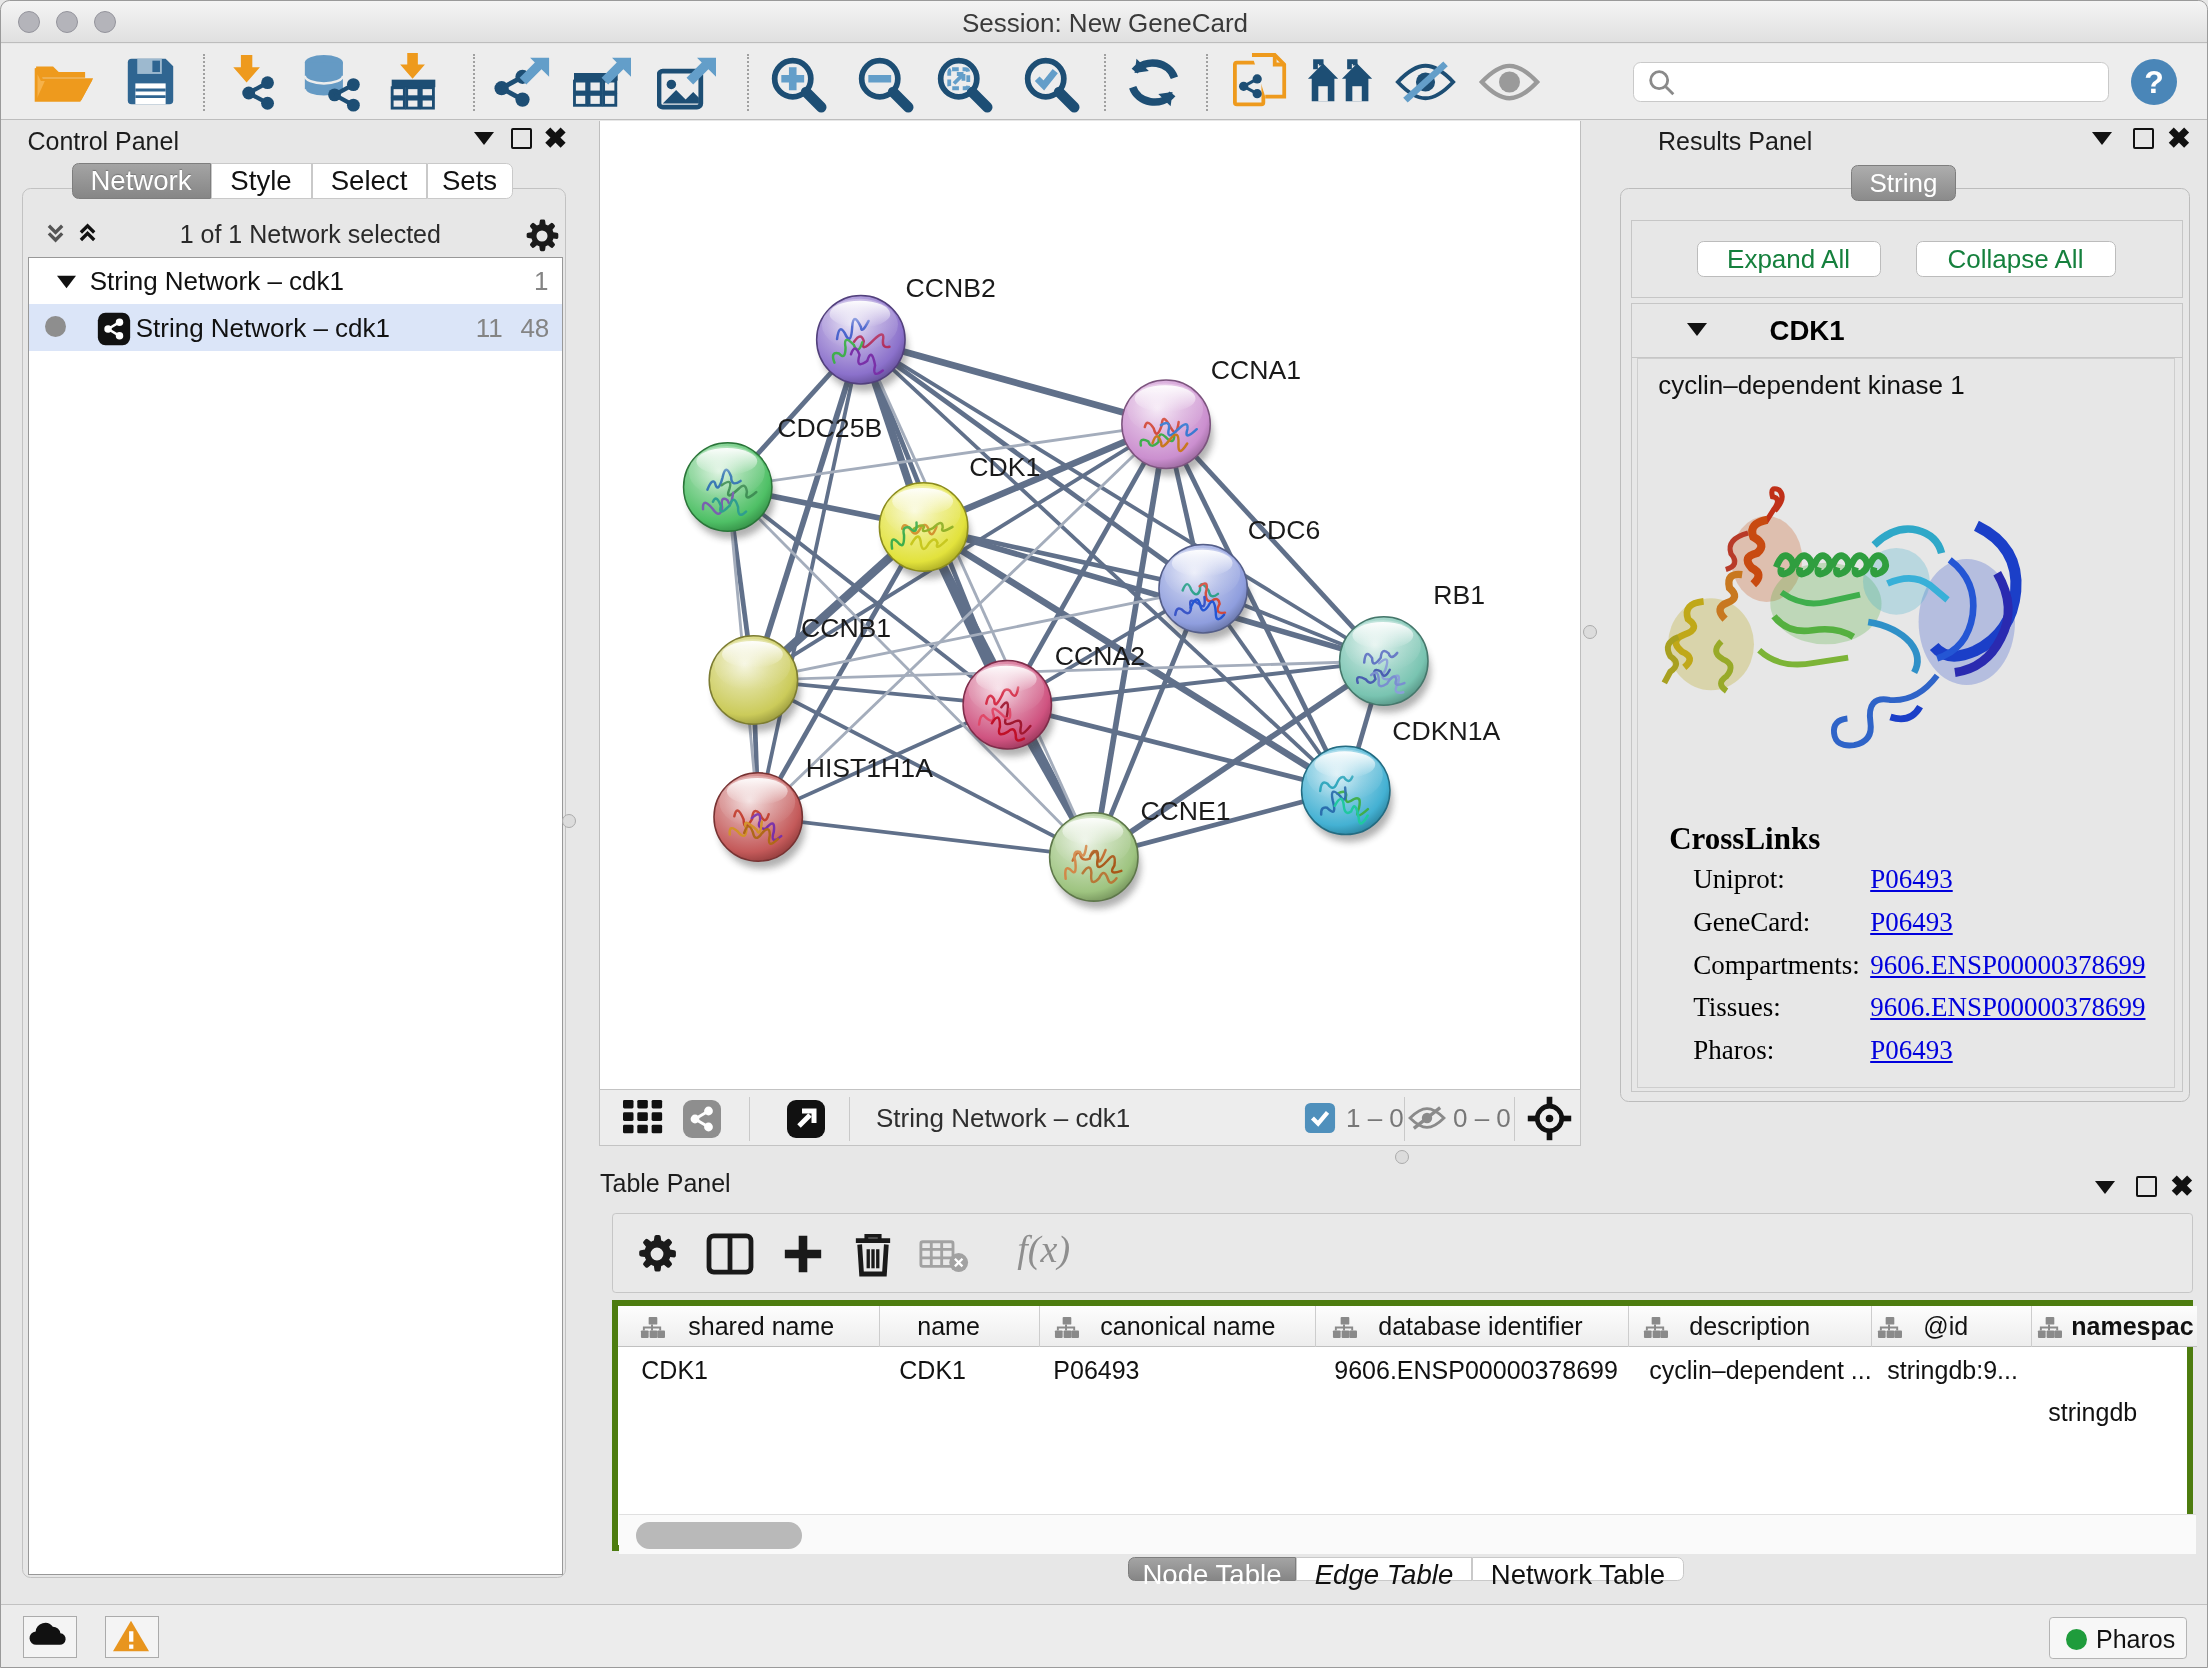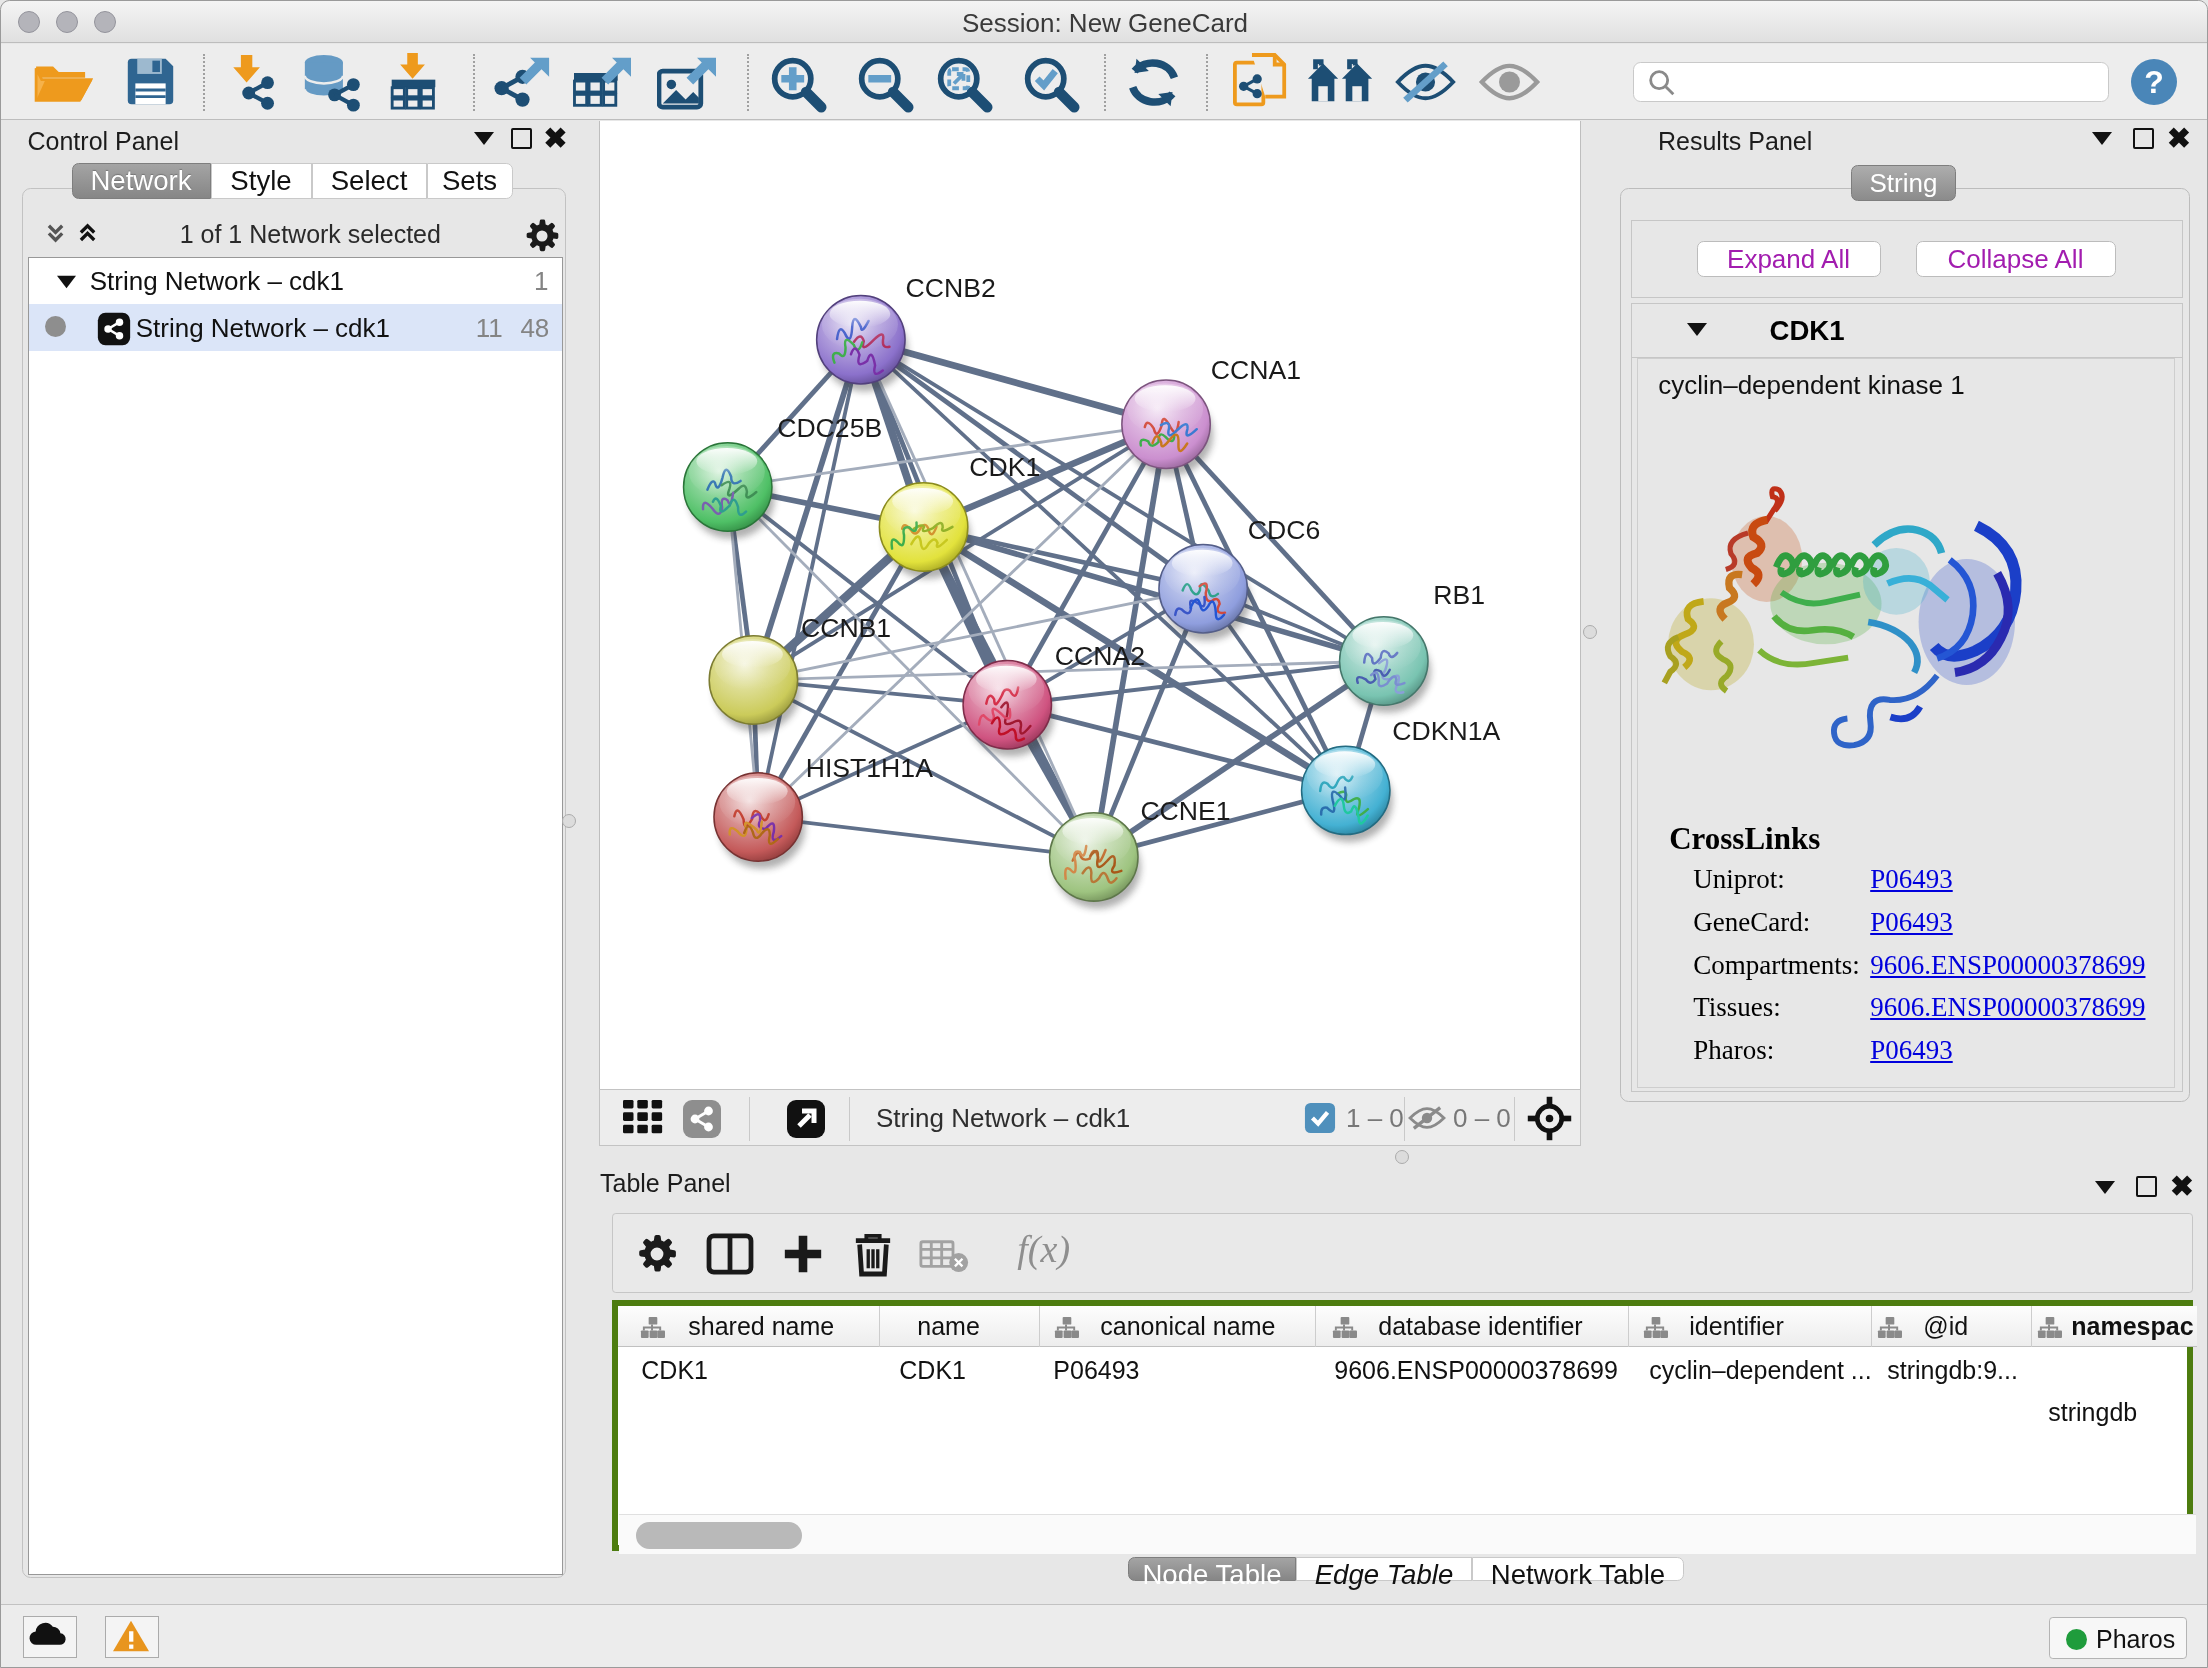--- a/index.html
+++ b/index.html
@@ -29,21 +29,21 @@
 .trow .num { position:absolute; color:#848484; }
 #trow2bg { position:absolute; left:0; top:46px; width:533px; height:47px; background:#dbe5f8; }
 #canvas { position:absolute; left:598px; top:120px; width:982px; height:968px; background:#fff; border-left:1px solid #bebebe; border-right:1px solid #bebebe; }
 #netbar { position:absolute; left:598px; top:1088px; width:982px; height:57px; background:#ededed; border:1px solid #c3c3c3; }
 .nbsep { position:absolute; top:6.7px; height:44px; width:0; border-left:1px solid #c9c9c9; }
 .divdot { position:absolute; width:14.3px; height:14.3px; border-radius:50%; background:#dcdcdc; border:1px solid #ababab; }
 #rpanel { position:absolute; left:1582px; top:120px; width:627px; height:989px; }
 #rpbox { position:absolute; left:37px; top:67px; width:570px; height:914px; border:1px solid #bcbcbc; border-radius:8.6px; }
 #stringtab { position:absolute; left:268px; top:44px; width:105px; height:36px; background:linear-gradient(#adadad,#8b8b8b); border:1px solid #7e7e7e; border-radius:6.7px; color:#fff; font-size:26px; text-align:center; line-height:34px; }
 #rbox1 { position:absolute; left:9.5px; top:31px; width:552px; height:78px; border:1px solid #c6c6c6; }
-.rbtn { position:absolute; top:20px; height:36px; background:#fff; border:1px solid #bcbcbc; border-radius:6.7px; font-size:26px; text-align:center; color:#a21caf; line-height:34px; }
+.rbtn { position:absolute; top:20px; height:36px; background:#fff; border:1px solid #bcbcbc; border-radius:6.7px; font-size:26px; text-align:center; color:#15803d; line-height:34px; }
 #rbox2 { position:absolute; left:9.5px; top:114px; width:552px; height:789px; border:1px solid #c6c6c6; }
 #cdk1head { position:absolute; left:0; top:0; width:550px; height:54px; border-bottom:1px solid #c6c6c6; }
 #rcontent { position:absolute; left:5.7px; top:54px; width:538px; height:730px; border:1px solid #cecece; font-size:26px; color:#111; }
 .clrow { position:absolute; font-family:"Liberation Serif",serif; font-size:27px; color:#000; }
 .cllink { position:absolute; font-family:"Liberation Serif",serif; font-size:27px; color:#0000dd; text-decoration:underline; }
 #tpanel { position:absolute; left:598px; top:1151px; width:1610px; height:427px; }
 #tptoolbar { position:absolute; left:13.3px; top:61px; width:1581px; height:80px; background:#e9e9e9; border:1px solid #c6c6c6; border-radius:3.8px; }
 #ttable { position:absolute; left:13.3px; top:148px; width:1581px; height:251px; background:#fff; border:6px solid #4d7c0f; }
 #thead { position:absolute; left:0; top:0; width:1579px; height:41px; background:linear-gradient(#fdfdfd,#ededed); border-bottom:1px solid #c0c0c0; }
 .thcell { position:absolute; top:0; height:41px; border-right:1px solid #cdcdcd; font-size:25px; color:#111; }
@@ -734,21 +734,21 @@
         <div class="thcell" style="left:1011px; width:243px;">
             <svg class="thico" style="left:12.4px;" width="27" height="25" viewBox="0 0 28 26">
               <g fill="#8a8a8a">
                 <rect x="10" y="2" width="9" height="8" rx="1"></rect>
                 <rect x="2" y="16" width="8" height="8" rx="1"></rect>
                 <rect x="11" y="16" width="8" height="8" rx="1"></rect>
                 <rect x="19" y="16" width="8" height="8" rx="1"></rect>
                 <path d="M13.5 10 L13.5 13 L5 13 L5 16 M13.5 13 L22 13 L22 16 M13.5 13 L13.5 16" stroke="#8a8a8a" stroke-width="2" fill="none"></path>
               </g>
             </svg>
-            <span style="left:60px;">identifier</span>
+            <span style="left:60px;">description</span>
           </div>
         <div class="thcell" style="left:1255px; width:159px;">
             <svg class="thico" style="left:2.9px;" width="27" height="25" viewBox="0 0 28 26">
               <g fill="#8a8a8a">
                 <rect x="10" y="2" width="9" height="8" rx="1"></rect>
                 <rect x="2" y="16" width="8" height="8" rx="1"></rect>
                 <rect x="11" y="16" width="8" height="8" rx="1"></rect>
                 <rect x="19" y="16" width="8" height="8" rx="1"></rect>
                 <path d="M13.5 10 L13.5 13 L5 13 L5 16 M13.5 13 L22 13 L22 16 M13.5 13 L13.5 16" stroke="#8a8a8a" stroke-width="2" fill="none"></path>
               </g>

